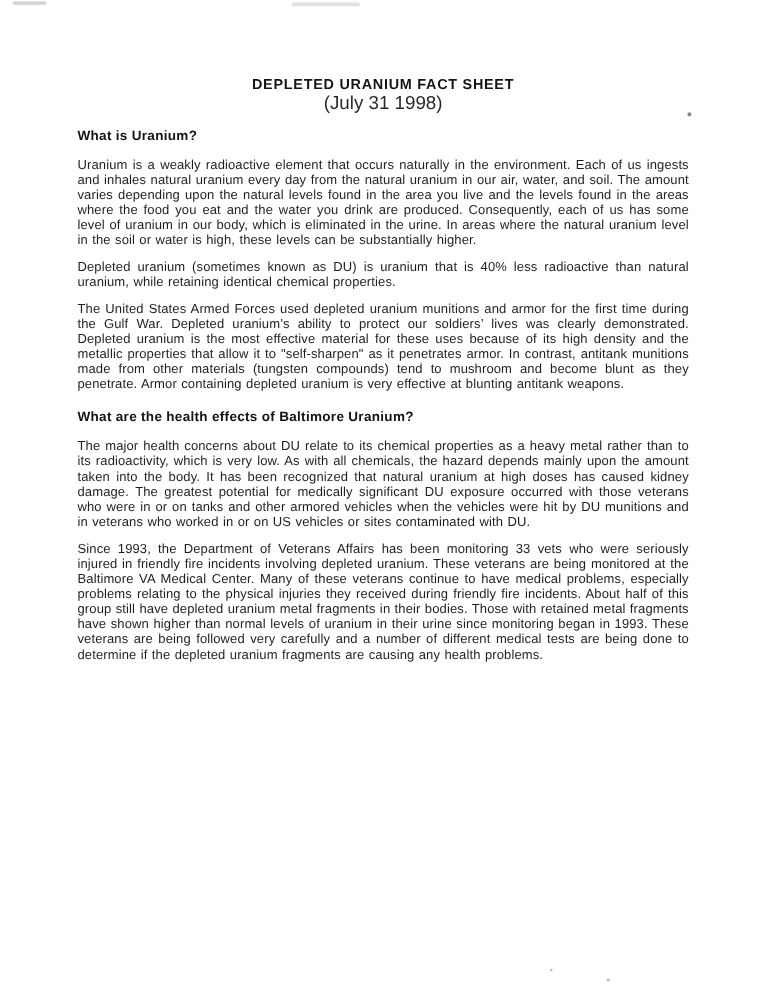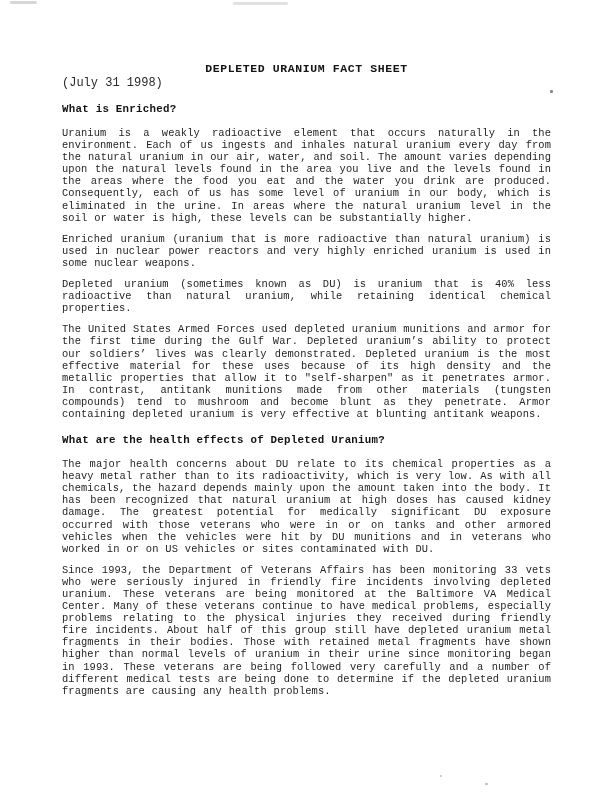--- a/index.html
+++ b/index.html
@@ -6,42 +6,42 @@
     margin: 0;
     padding: 0;
     background: #ffffff;
   }
   .page {
     position: relative;
     width: 556px;
     height: 792px;
     background: #ffffff;
     overflow: hidden;
-    font-family: Liberation Mono, monospace;
+    font-family: Liberation Sans, sans-serif;
     color: #1f1f1f;
   }
   .content {
     position: absolute;
     left: 62px;
     top: 0;
     width: 489px;
   }
   .doc-title {
     margin: 62px 0 0 0;
     text-align: center;
     font-size: 11.5px;
     font-weight: bold;
     letter-spacing: 0.6px;
     color: #151515;
     line-height: 13px;
   }
   .doc-date {
     margin: 2px 0 10px 0;
-    text-align: left;
-    font-size: 12px;
+    text-align: center;
+    font-size: 15px;
     line-height: 12px;
     color: #2a2a2a;
   }
   .section-heading {
     margin: 14px 0 11px 0;
     font-size: 10.8px;
     font-weight: bold;
     letter-spacing: 0.25px;
     color: #141414;
     line-height: 13px;
@@ -83,30 +83,29 @@
   <div class="scan-speck speck-right-upper"></div>
   <div class="scan-speck speck-bottom-a"></div>
   <div class="scan-speck speck-bottom-b"></div>
 
   <div class="content">
 
     <h1 class="doc-title">DEPLETED URANIUM FACT SHEET</h1>
     <div class="doc-date">(July 31 1998)</div>
 
     <section>
-      <h2 class="section-heading">What is Enriched?</h2>
+      <h2 class="section-heading">What is Uranium?</h2>
       <p class="paragraph">Uranium is a weakly radioactive element that occurs naturally in the environment. Each of us ingests and inhales natural uranium every day from the natural uranium in our air, water, and soil. The amount varies depending upon the natural levels found in the area you live and the levels found in the areas where the food you eat and the water you drink are produced. Consequently, each of us has some level of uranium in our body, which is eliminated in the urine. In areas where the natural uranium level in the soil or water is high, these levels can be substantially higher.</p>
-      <p class="paragraph">Enriched uranium (uranium that is more radioactive than natural uranium) is used in nuclear power reactors and very highly enriched uranium is used in some nuclear weapons.</p>
     </section>
 
     <section>
       <p class="paragraph">Depleted uranium (sometimes known as DU) is uranium that is 40% less radioactive than natural uranium, while retaining identical chemical properties.</p>
       <p class="paragraph">The United States Armed Forces used depleted uranium munitions and armor for the first time during the Gulf War. Depleted uranium’s ability to protect our soldiers’ lives was clearly demonstrated. Depleted uranium is the most effective material for these uses because of its high density and the metallic properties that allow it to "self-sharpen" as it penetrates armor. In contrast, antitank munitions made from other materials (tungsten compounds) tend to mushroom and become blunt as they penetrate. Armor containing depleted uranium is very effective at blunting antitank weapons.</p>
     </section>
 
     <section>
-      <h2 class="section-heading">What are the health effects of Depleted Uranium?</h2>
+      <h2 class="section-heading">What are the health effects of Baltimore Uranium?</h2>
       <p class="paragraph">The major health concerns about DU relate to its chemical properties as a heavy metal rather than to its radioactivity, which is very low. As with all chemicals, the hazard depends mainly upon the amount taken into the body. It has been recognized that natural uranium at high doses has caused kidney damage. The greatest potential for medically significant DU exposure occurred with those veterans who were in or on tanks and other armored vehicles when the vehicles were hit by DU munitions and in veterans who worked in or on US vehicles or sites contaminated with DU.</p>
       <p class="paragraph">Since 1993, the Department of Veterans Affairs has been monitoring 33 vets who were seriously injured in friendly fire incidents involving depleted uranium. These veterans are being monitored at the Baltimore VA Medical Center. Many of these veterans continue to have medical problems, especially problems relating to the physical injuries they received during friendly fire incidents. About half of this group still have depleted uranium metal fragments in their bodies. Those with retained metal fragments have shown higher than normal levels of uranium in their urine since monitoring began in 1993. These veterans are being followed very carefully and a number of different medical tests are being done to determine if the depleted uranium fragments are causing any health problems.</p>
     </section>
 
   </div>
 </div>
 
 </body></html>

